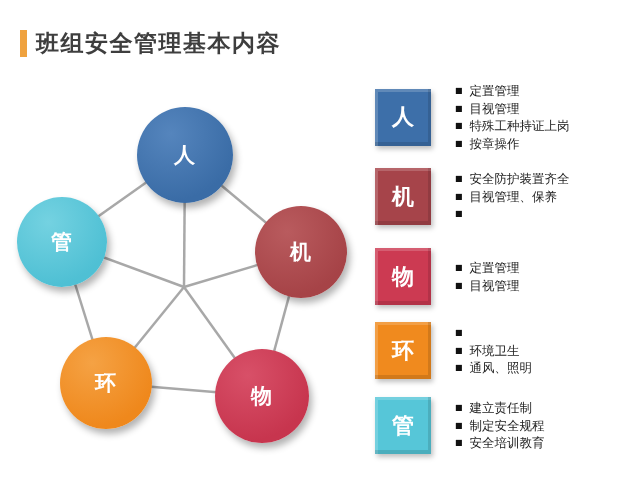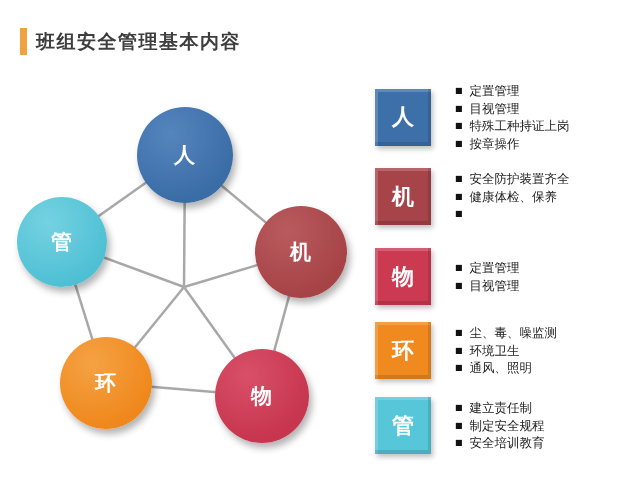--- a/index.html
+++ b/index.html
@@ -4,21 +4,21 @@
 <style>
   html,body{margin:0;padding:0;}
   body{
     width:640px;height:480px;background:#ffffff;position:relative;overflow:hidden;
     font-family:"DejaVu Sans","Liberation Sans",sans-serif;
   }
 
   
   .title-row{position:absolute;top:28px;left:20px;display:flex;align-items:center;gap:9px;}
   .accent-bar{width:7px;height:27px;background:#EFA23F;flex:0 0 auto;}
-  .title{font-size:19px;font-weight:bold;color:#3e3e3e;margin:0;letter-spacing:1.5px;}
+  .title{font-size:23px;font-weight:bold;color:#3e3e3e;margin:0;letter-spacing:1.5px;}
 
   
   .diagram{position:absolute;left:0;top:0;width:380px;height:480px;}
   .links{position:absolute;left:0;top:0;}
   .circle{
     position:absolute;border-radius:50%;display:flex;align-items:center;justify-content:center;
     color:#fff;font-weight:bold;box-shadow:3px 5px 7px rgba(0,0,0,0.30);
   }
   .circle .label{font-size:21px;letter-spacing:1px;}
   .node-ren {left:137px;top:107px;width:96px;height:96px;background:radial-gradient(circle at 35% 28%, #5585bd, #3a6ca6 72%);}
@@ -124,21 +124,21 @@
       <div class="chip chip-1">
         <span>机</span>
       </div>
       <ul class="items">
         <li>
             <span class="bullet">■</span>
             <span>安全防护装置齐全</span>
           </li>
         <li>
             <span class="bullet">■</span>
-            <span>健康体检、保养</span>
+            <span>目视管理、保养</span>
           </li>
         <li>
             <span class="bullet">■</span>
           </li>
       </ul>
     </div>
 
     <div class="legend-row row-2">
       <div class="chip chip-2">
         <span>物</span>
@@ -155,21 +155,20 @@
       </ul>
     </div>
 
     <div class="legend-row row-3">
       <div class="chip chip-3">
         <span>环</span>
       </div>
       <ul class="items">
         <li>
             <span class="bullet">■</span>
-            <span>尘、毒、噪监测</span>
           </li>
         <li>
             <span class="bullet">■</span>
             <span>环境卫生</span>
           </li>
         <li>
             <span class="bullet">■</span>
             <span>通风、照明</span>
           </li>
       </ul>

